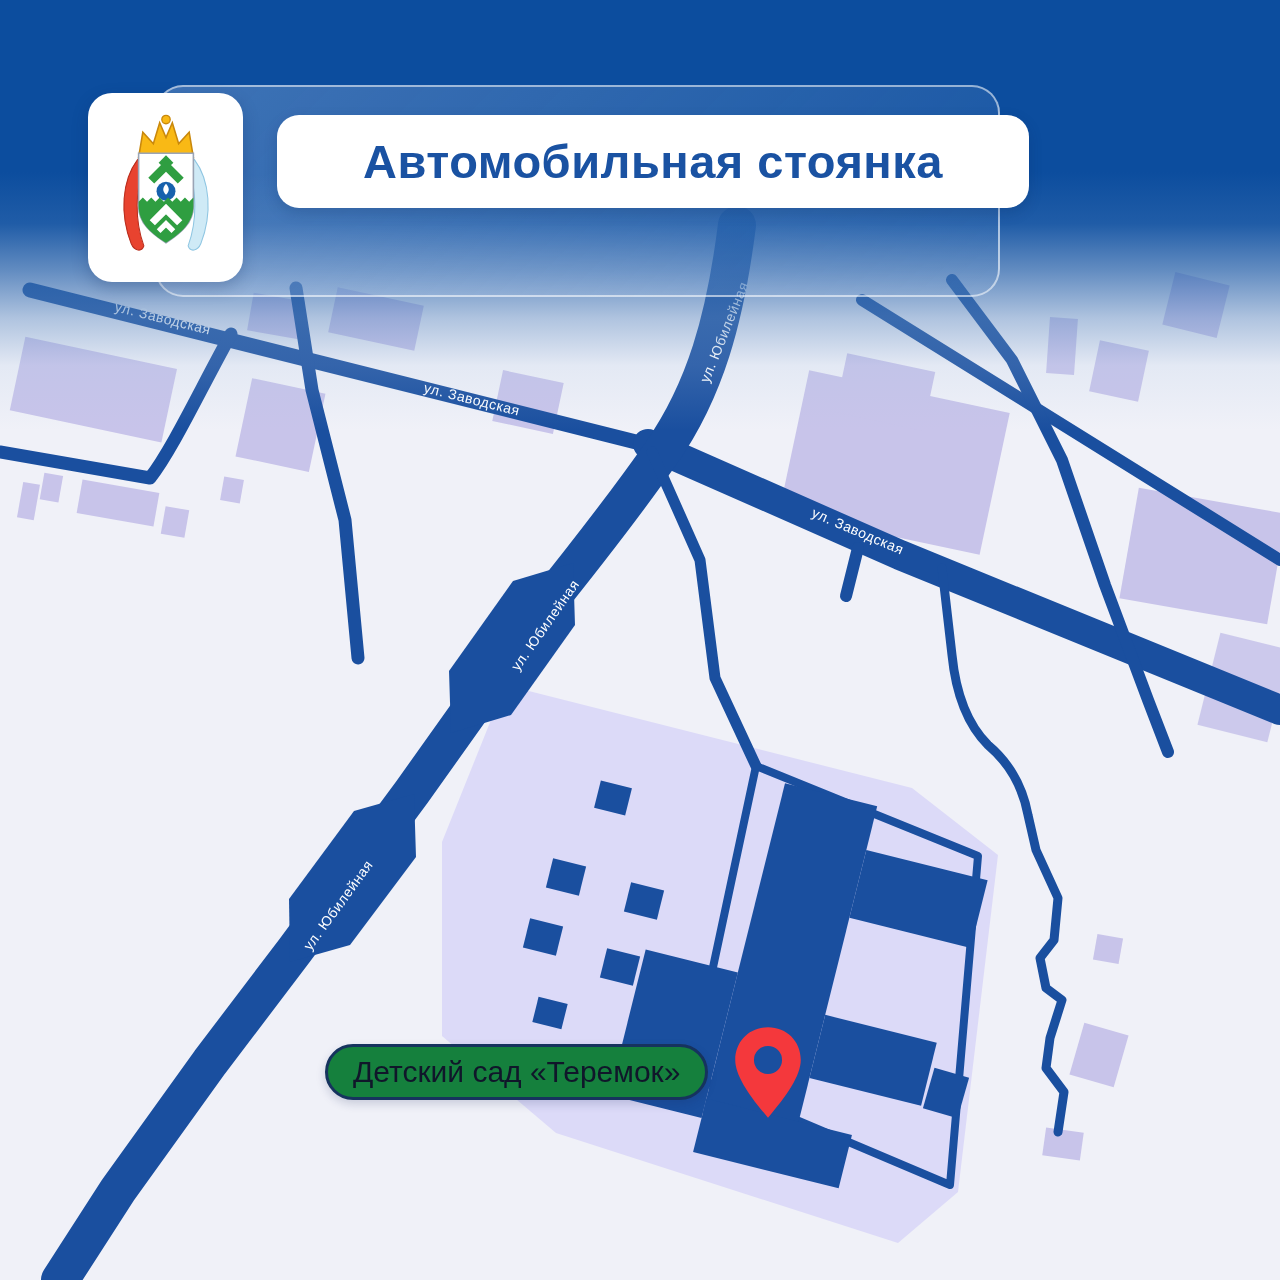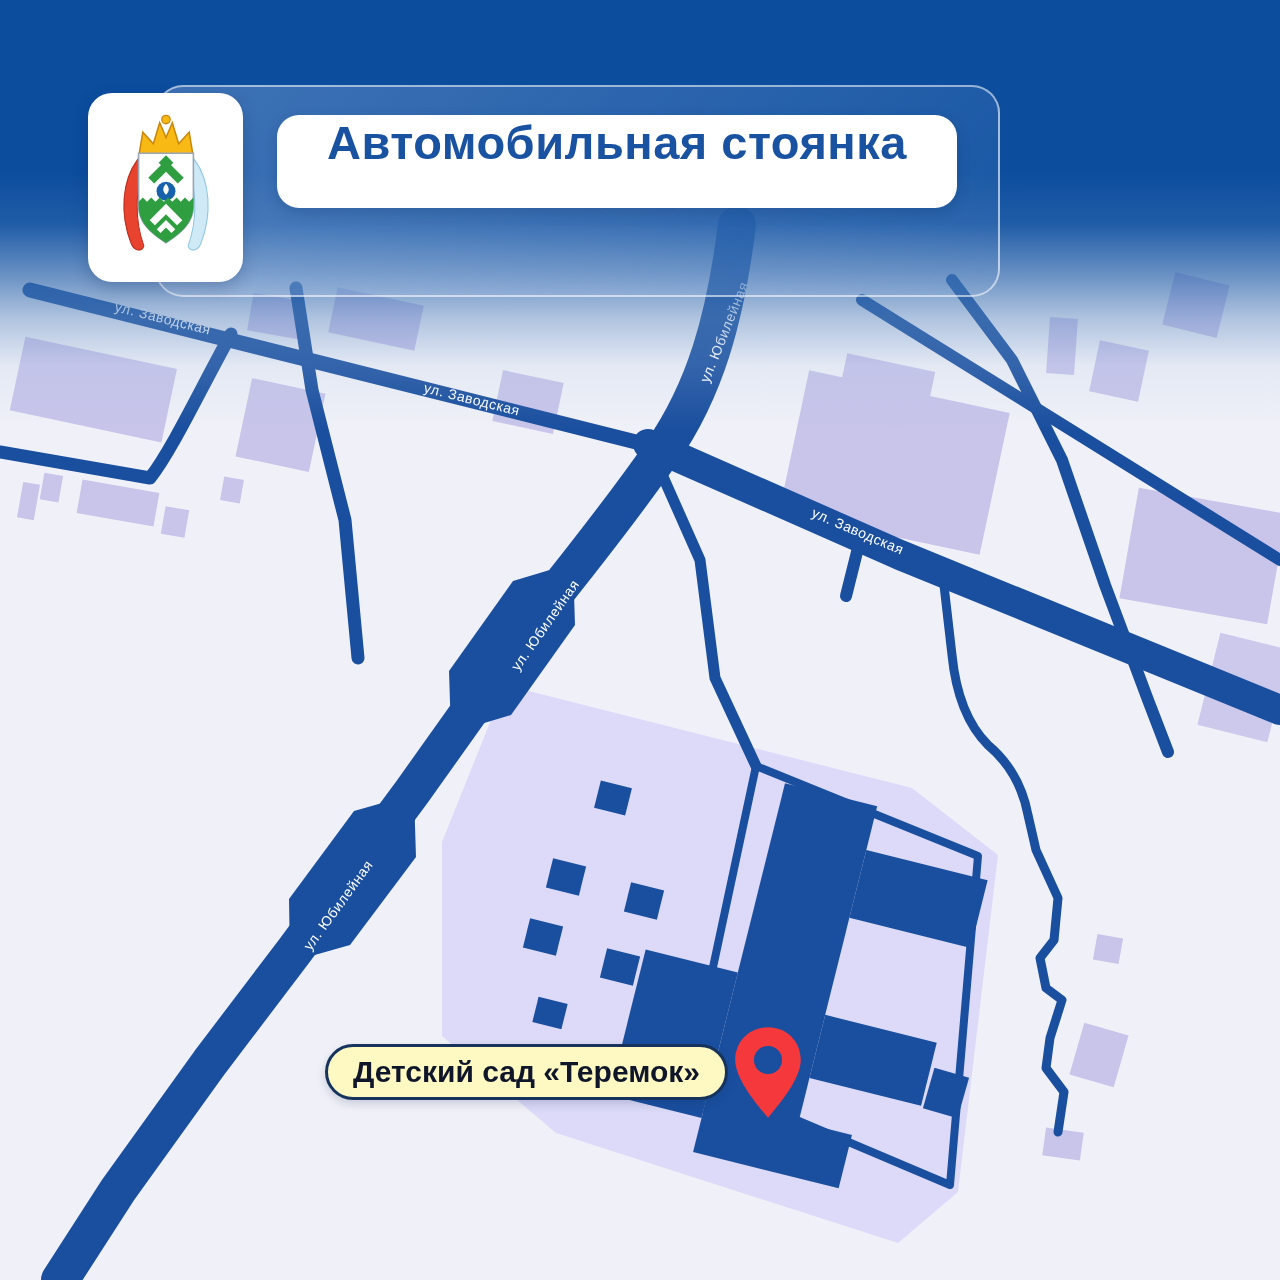--- a/index.html
+++ b/index.html
@@ -19,22 +19,22 @@
   .lbl-zav1{left:163px;top:318px;transform:translate(-50%,-50%) rotate(14deg);}
   .lbl-zav2{left:472px;top:399px;transform:translate(-50%,-50%) rotate(14deg);}
   .lbl-zav3{left:858px;top:531px;transform:translate(-50%,-50%) rotate(23deg);}
   .lbl-yub-top{left:724px;top:332px;transform:translate(-50%,-50%) rotate(-68deg);}
   .lbl-yub-mid{left:545px;top:625px;transform:translate(-50%,-50%) rotate(-55deg);}
   .lbl-yub-low{left:338px;top:905px;transform:translate(-50%,-50%) rotate(-54deg);}
   
   .poi-pill{
     position:absolute;left:325px;top:1044px;height:56px;
     display:inline-flex;align-items:center;padding:0 25px;
-    background:#fef9c3;border:3px solid #16335e;border-radius:30px;
-    font-size:30px;font-weight:700;color:#10162a;white-space:nowrap;
+    background:#15803d;border:3px solid #16335e;border-radius:30px;
+    font-size:30px;font-weight:400;color:#10162a;white-space:nowrap;
     box-shadow:0 4px 10px rgba(20,40,90,.18);
   }
   .pin-wrap{position:absolute;left:729px;top:1024px;width:78px;height:98px;}
   
   .top-fade{
     position:absolute;left:0;top:0;width:1280px;height:430px;pointer-events:none;
     background:linear-gradient(180deg,
       rgba(12,77,158,1) 0%, rgba(12,77,158,1) 40%,
       rgba(16,81,161,.93) 52%, rgba(45,102,172,.72) 63%,
       rgba(96,140,193,.45) 74%, rgba(170,196,226,.18) 85%,
@@ -46,23 +46,23 @@
     border-radius:28px;border:2px solid rgba(255,255,255,.55);
     background:linear-gradient(135deg,rgba(195,215,245,.28),rgba(125,165,215,.10));
   }
   .logo-card{
     position:absolute;left:88px;top:93px;width:155px;height:189px;
     background:#ffffff;border-radius:24px;
     box-shadow:0 6px 16px rgba(10,40,90,.25);
     display:flex;align-items:center;justify-content:center;
   }
   .title-pill{
-    position:absolute;left:277px;top:115px;width:680px;height:93px;
+    position:absolute;left:277px;top:115px;width:752px;height:93px;
     background:#ffffff;border-radius:22px;
-    display:flex;align-items:flex-start;justify-content:center;
+    display:flex;align-items:center;justify-content:center;
     font-size:47px;font-weight:700;color:#1a52a2;letter-spacing:.5px;
     box-shadow:0 5px 14px rgba(10,40,90,.20);
   }
   .subtitle{
     position:absolute;left:277px;top:218px;width:680px;height:60px;
     display:flex;align-items:center;justify-content:center;
     font-size:40px;font-weight:400;color:#ffffff;letter-spacing:.5px;
     white-space:nowrap;
   }
 </style>

